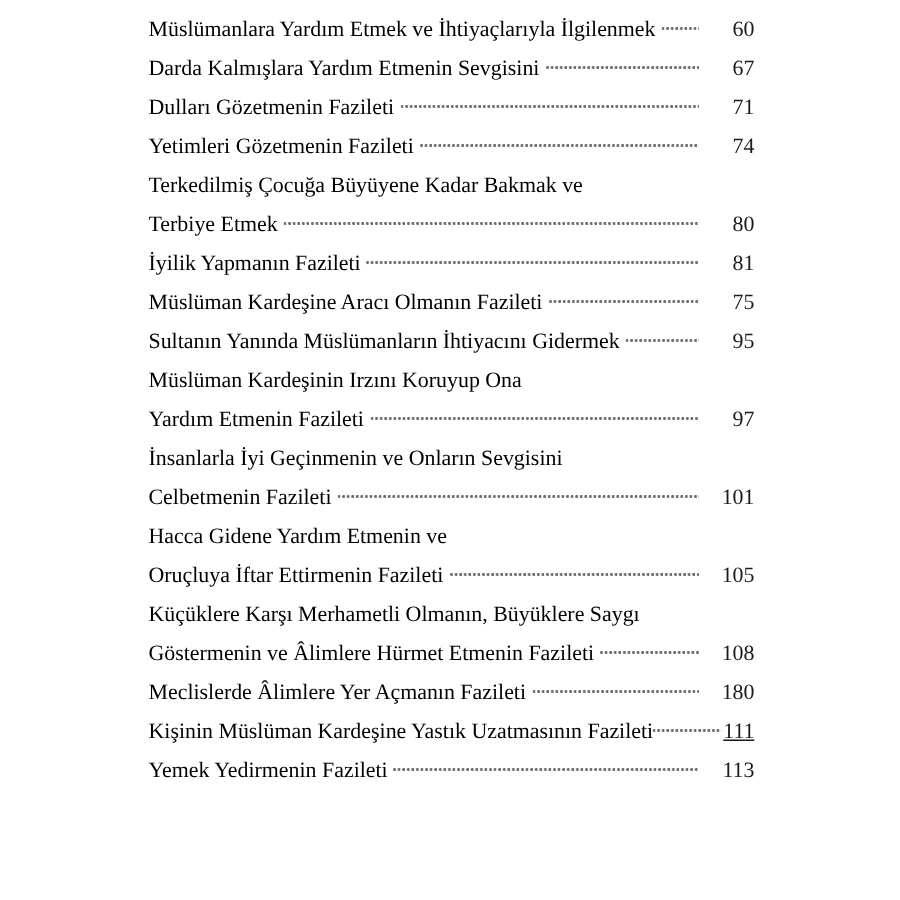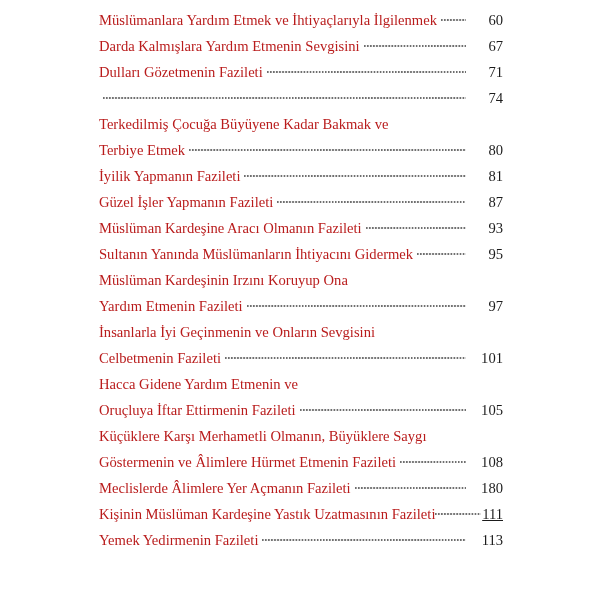--- a/index.html
+++ b/index.html
@@ -39,21 +39,21 @@
     line-height: 26px;
     font-size: 14.6px;
     letter-spacing: 0.0px;
     white-space: nowrap;
     overflow: hidden;
   }
 
   .toc-title {
     flex: 0 0 auto;
     white-space: pre;
-    color: #b91c1c;
+    color: #000000;
   }
 
   .toc-leader {
     flex: 1 1 auto;
     min-width: 0;
     position: relative;
     height: 1em;
     overflow: hidden;
     margin: 0 0px 0 0px;
   }
@@ -114,47 +114,43 @@
         <span class="toc-title">Darda Kalmışlara Yardım Etmenin Sevgisini</span>
         <span class="toc-leader"></span>
         <span class="toc-page-num">67</span>
       </li>
       <li class="toc-entry has-page gap-before gap-after">
         <span class="toc-title">Dulları Gözetmenin Fazileti</span>
         <span class="toc-leader"></span>
         <span class="toc-page-num">71</span>
       </li>
       <li class="toc-entry has-page gap-before gap-after">
+        <span class="toc-title">Yetimleri Gözetmenin Fazileti</span>
         <span class="toc-leader"></span>
         <span class="toc-page-num">74</span>
       </li>
       <li class="toc-entry continuation">
         <span class="toc-title">Terkedilmiş Çocuğa Büyüyene Kadar Bakmak ve</span>
         <span class="toc-leader"></span>
         <span class="toc-page-num"></span>
       </li>
       <li class="toc-entry has-page gap-before gap-after">
         <span class="toc-title">Terbiye Etmek</span>
         <span class="toc-leader"></span>
         <span class="toc-page-num">80</span>
       </li>
       <li class="toc-entry has-page gap-before gap-after">
         <span class="toc-title">İyilik Yapmanın Fazileti</span>
         <span class="toc-leader"></span>
         <span class="toc-page-num">81</span>
       </li>
       <li class="toc-entry has-page gap-before gap-after">
-        <span class="toc-title">Güzel İşler Yapmanın Fazileti</span>
-        <span class="toc-leader"></span>
-        <span class="toc-page-num">87</span>
-      </li>
-      <li class="toc-entry has-page gap-before gap-after">
         <span class="toc-title">Müslüman Kardeşine Aracı Olmanın Fazileti</span>
         <span class="toc-leader"></span>
-        <span class="toc-page-num">93</span>
+        <span class="toc-page-num">75</span>
       </li>
       <li class="toc-entry has-page gap-before gap-after">
         <span class="toc-title">Sultanın Yanında Müslümanların İhtiyacını Gidermek</span>
         <span class="toc-leader"></span>
         <span class="toc-page-num">95</span>
       </li>
       <li class="toc-entry continuation">
         <span class="toc-title">Müslüman Kardeşinin Irzını Koruyup Ona</span>
         <span class="toc-leader"></span>
         <span class="toc-page-num"></span>

